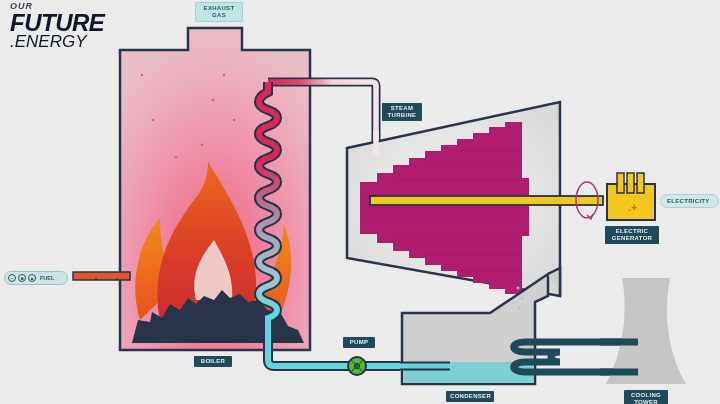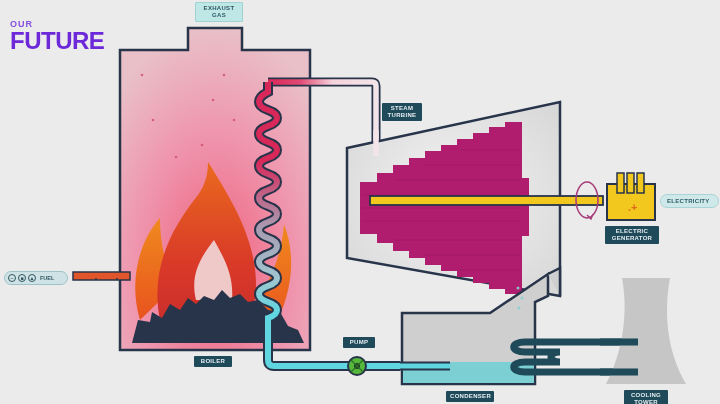--- a/index.html
+++ b/index.html
@@ -1,18 +1,18 @@
 <!DOCTYPE html>
 <html><head>
 <meta charset="utf-8">
 <style>
   html,body{margin:0;padding:0;}
   body{width:720px;height:404px;background:#ebebeb;overflow:hidden;position:relative;font-family:"Liberation Sans",sans-serif;}
   .stage{position:absolute;left:0;top:0;width:720px;height:404px;}
-  .logo{position:absolute;left:10px;top:20px;color:#6d28d9;line-height:1;}
+  .logo{position:absolute;left:10px;top:2px;color:#0f172a;line-height:1;font-style:italic;}
   .logo .l1{font-size:9px;font-weight:bold;letter-spacing:1px;opacity:.8;}
   .logo .l2{font-size:24px;font-weight:bold;letter-spacing:-0.5px;}
   .logo .l3{font-size:17px;letter-spacing:0px;margin-top:-2px;}
   .label{position:absolute;background:#1f4a5a;color:#e6eef2;font-size:6px;font-weight:bold;text-align:center;line-height:7px;padding:2px 4px;letter-spacing:.3px;border-radius:1px;}
   .label.light{background:#bfe7e6;color:#2b5a64;border:1px solid #9fd3d3;}
   .tag{position:absolute;background:#cfe9ea;color:#2d5c67;font-size:6px;font-weight:bold;padding:3px 8px 3px 6px;border-radius:8px;letter-spacing:.3px;border:1px solid #a8d4d6;}
   .fuelpill{position:absolute;left:4px;top:271px;height:14px;width:64px;background:#cfe3e6;border:1px solid #9cc4c8;border-radius:8px;display:flex;align-items:center;padding-left:3px;box-sizing:border-box;gap:2px;}
   .fuelpill .ic{width:8px;height:8px;border-radius:50%;border:1px solid #2f5560;box-sizing:border-box;font-size:5px;line-height:6px;text-align:center;color:#2f5560;}
   .fuelpill .txt{font-size:5.5px;font-weight:bold;color:#2f5560;margin-left:2px;}
   svg{position:absolute;left:0;top:0;}
@@ -155,20 +155,21 @@
     <path d="M638 342 L525 342 C510 342 510 352 525 352 L560 352 C548 352 548 362 560 362 L525 362 C510 362 510 372 525 372 L638 372" fill="none" stroke="#1f4a5a" stroke-width="7"></path>
   </g>
 
   <path d="M622 278 L670 278 C664 310 666 350 686 384 L606 384 C624 350 628 310 622 278 Z" fill="#c4c4c4" opacity=".95"></path>
   <path d="M600 342 L638 342 M600 372 L638 372" stroke="#1f4a5a" stroke-width="7"></path>
 </svg>
 
 <div class="logo">
   <div class="l1">OUR</div>
   <div class="l2">FUTURE</div>
+  <div class="l3">.ENERGY</div>
 </div>
 
 <div class="label light" style="left:195px;top:2px;width:42px;padding:2px 2px;">
   <div>EXHAUST</div>
   <div>GAS</div>
 </div>
 
 <div class="label" style="left:382px;top:103px;width:32px;">
   <div>STEAM</div>
   <div>TURBINE</div>

